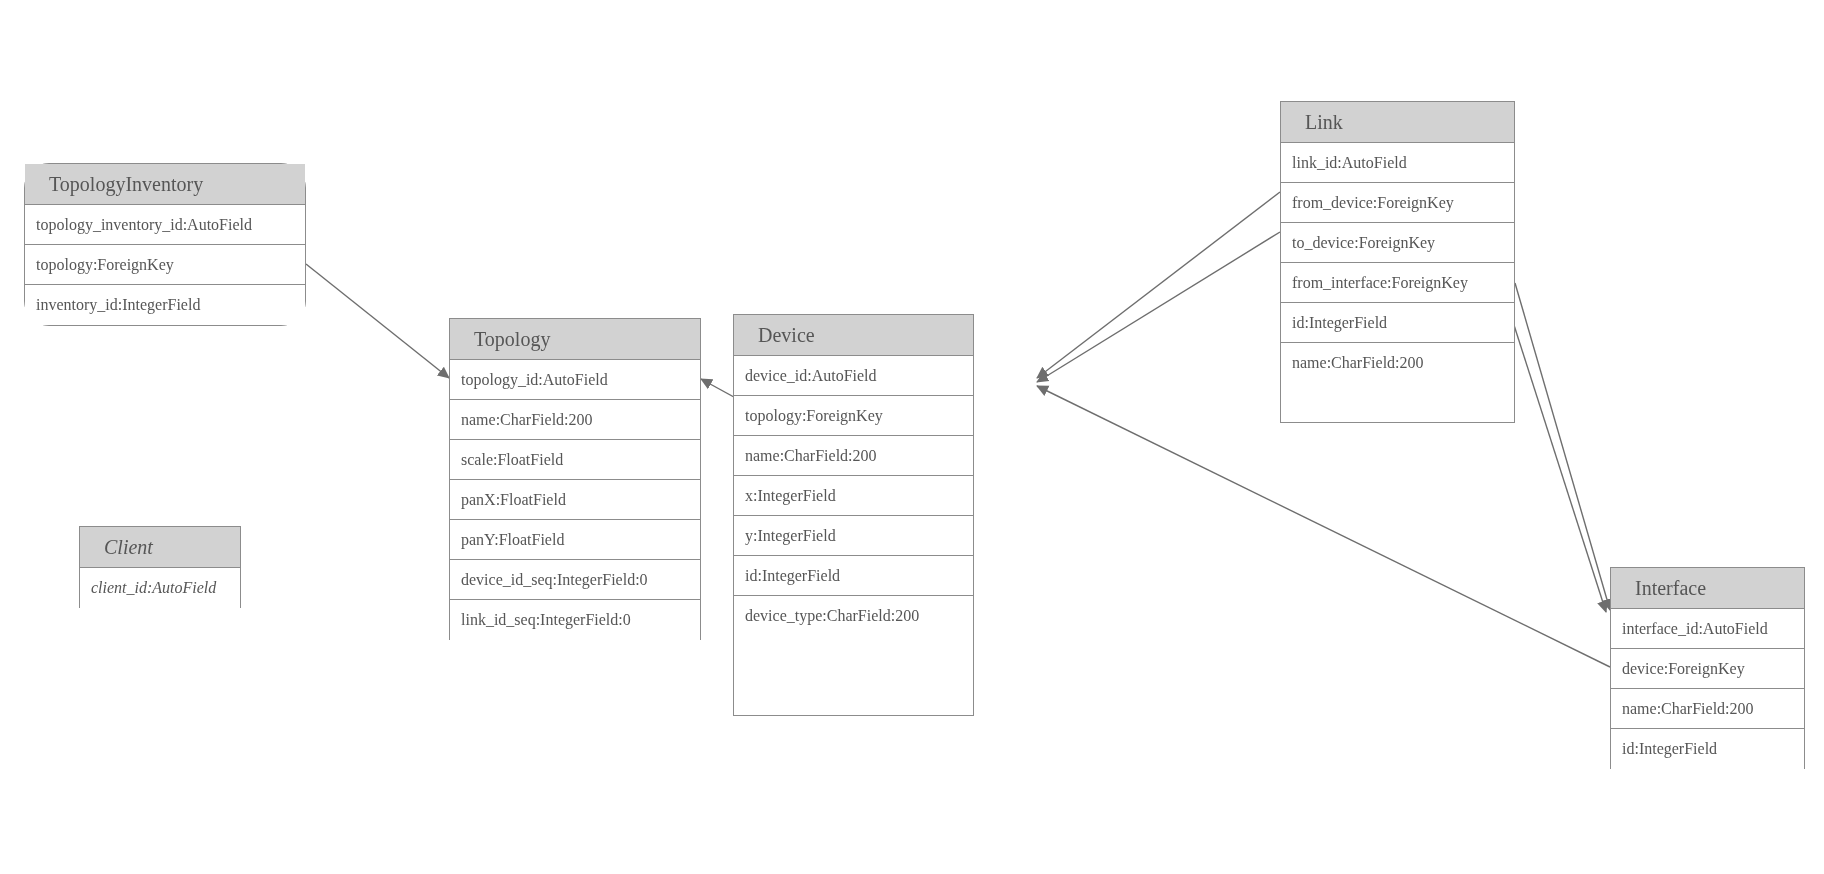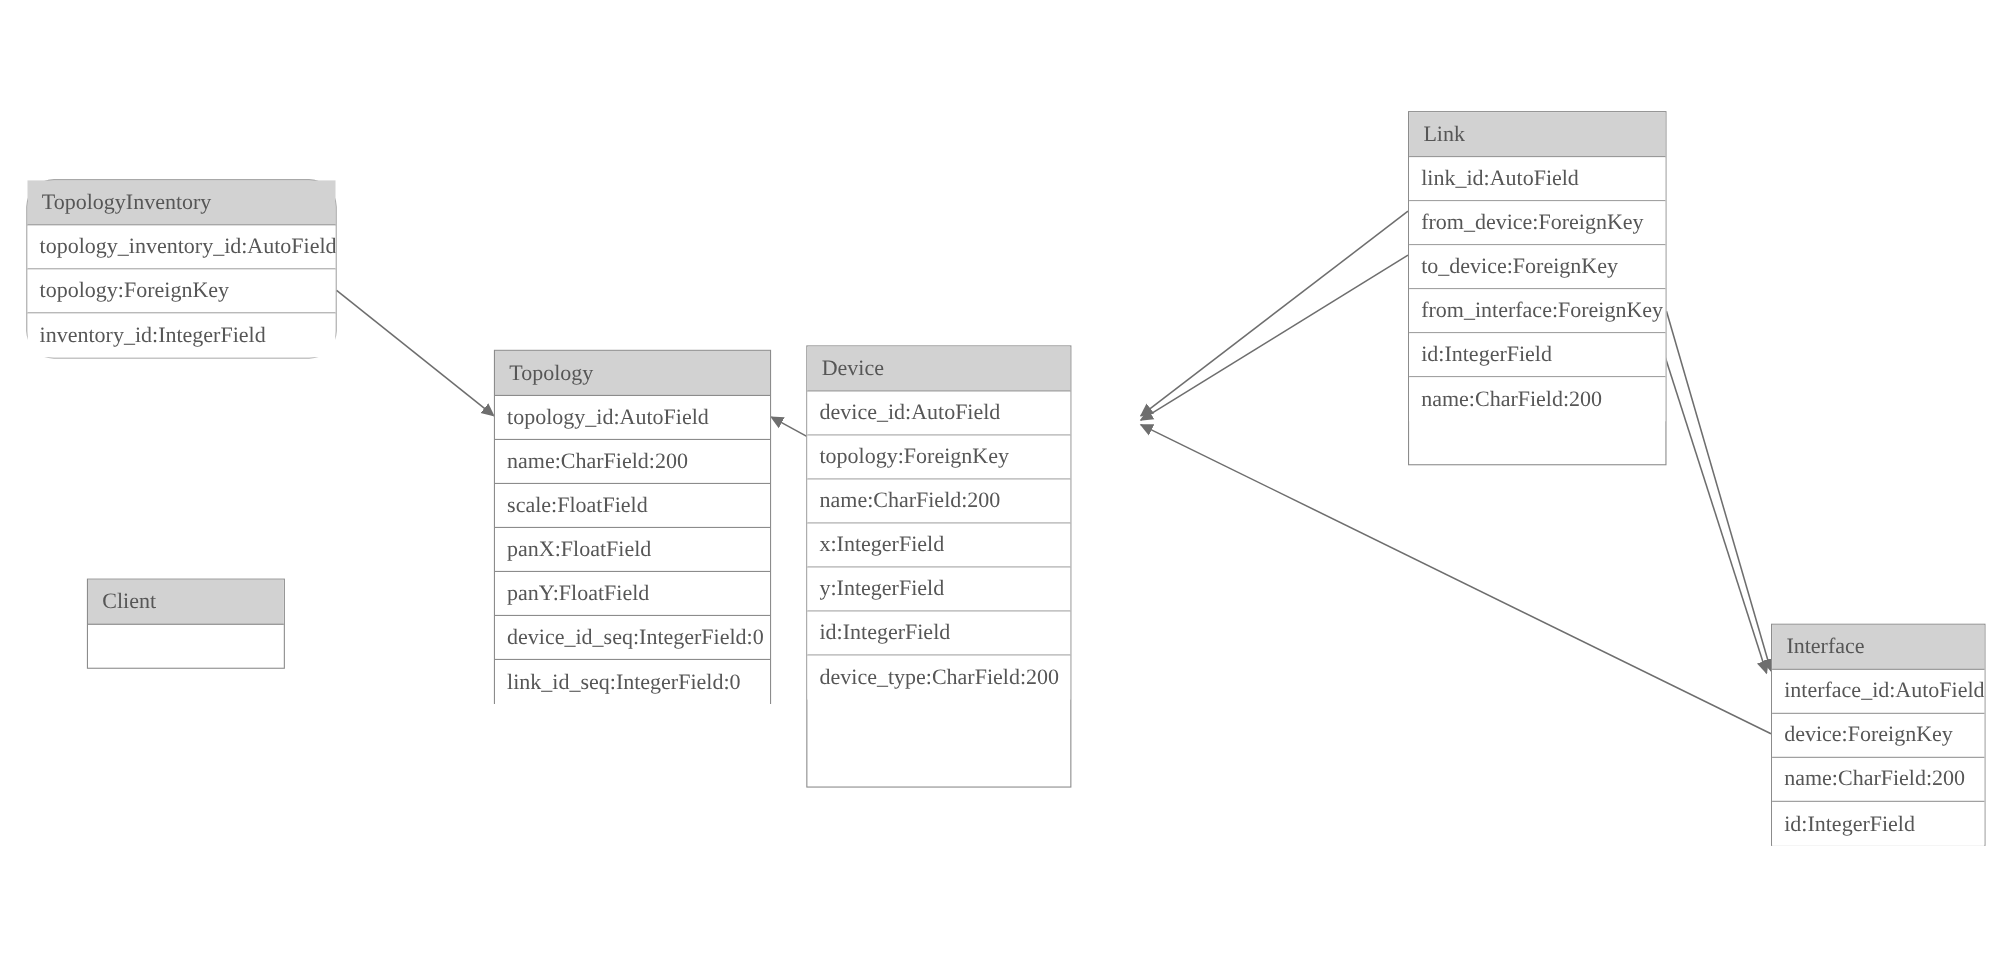--- a/index.html
+++ b/index.html
@@ -30,34 +30,34 @@
     background: #ffffff;
     z-index: 2;
   }
   .entity-header {
     box-sizing: border-box;
     height: 41px;
     background: #d2d2d2;
     border-bottom: 1px solid #8c8c8c;
     display: flex;
     align-items: center;
-    padding-left: 13px;
+    padding-left: 24px;
     font-size: 20px;
     color: #565656;
     white-space: nowrap;
     overflow: hidden;
   }
   .entity-field {
     box-sizing: border-box;
     height: 40px;
     border-bottom: 1px solid #8c8c8c;
     display: flex;
     align-items: center;
     padding-left: 11px;
-    font-size: 20px;
+    font-size: 16px;
     color: #565656;
     white-space: nowrap;
     overflow: hidden;
     background: #ffffff;
   }
   .entity-field:last-child {
     border-bottom: none;
   }
 </style>
 </head>
@@ -82,22 +82,23 @@
       </g>
   </svg>
 
   <div id="entity-layer">
       <div class="entity" style="left: 24px; top: 163px; width: 282px; height: 163px; border-radius: 25px;">
         <div class="entity-header">TopologyInventory</div>
         <div class="entity-field">topology_inventory_id:AutoField</div>
         <div class="entity-field">topology:ForeignKey</div>
         <div class="entity-field">inventory_id:IntegerField</div>
       </div>
-      <div class="entity" style="left: 79px; top: 526px; width: 180px; height: 82px;">
+      <div class="entity" style="left: 79px; top: 526px; width: 162px; height: 82px; font-style: italic;">
         <div class="entity-header">Client</div>
+        <div class="entity-field">client_id:AutoField</div>
       </div>
       <div class="entity" style="left: 449px; top: 318px; width: 252px; height: 322px;">
         <div class="entity-header">Topology</div>
         <div class="entity-field">topology_id:AutoField</div>
         <div class="entity-field">name:CharField:200</div>
         <div class="entity-field">scale:FloatField</div>
         <div class="entity-field">panX:FloatField</div>
         <div class="entity-field">panY:FloatField</div>
         <div class="entity-field">device_id_seq:IntegerField:0</div>
         <div class="entity-field">link_id_seq:IntegerField:0</div>

